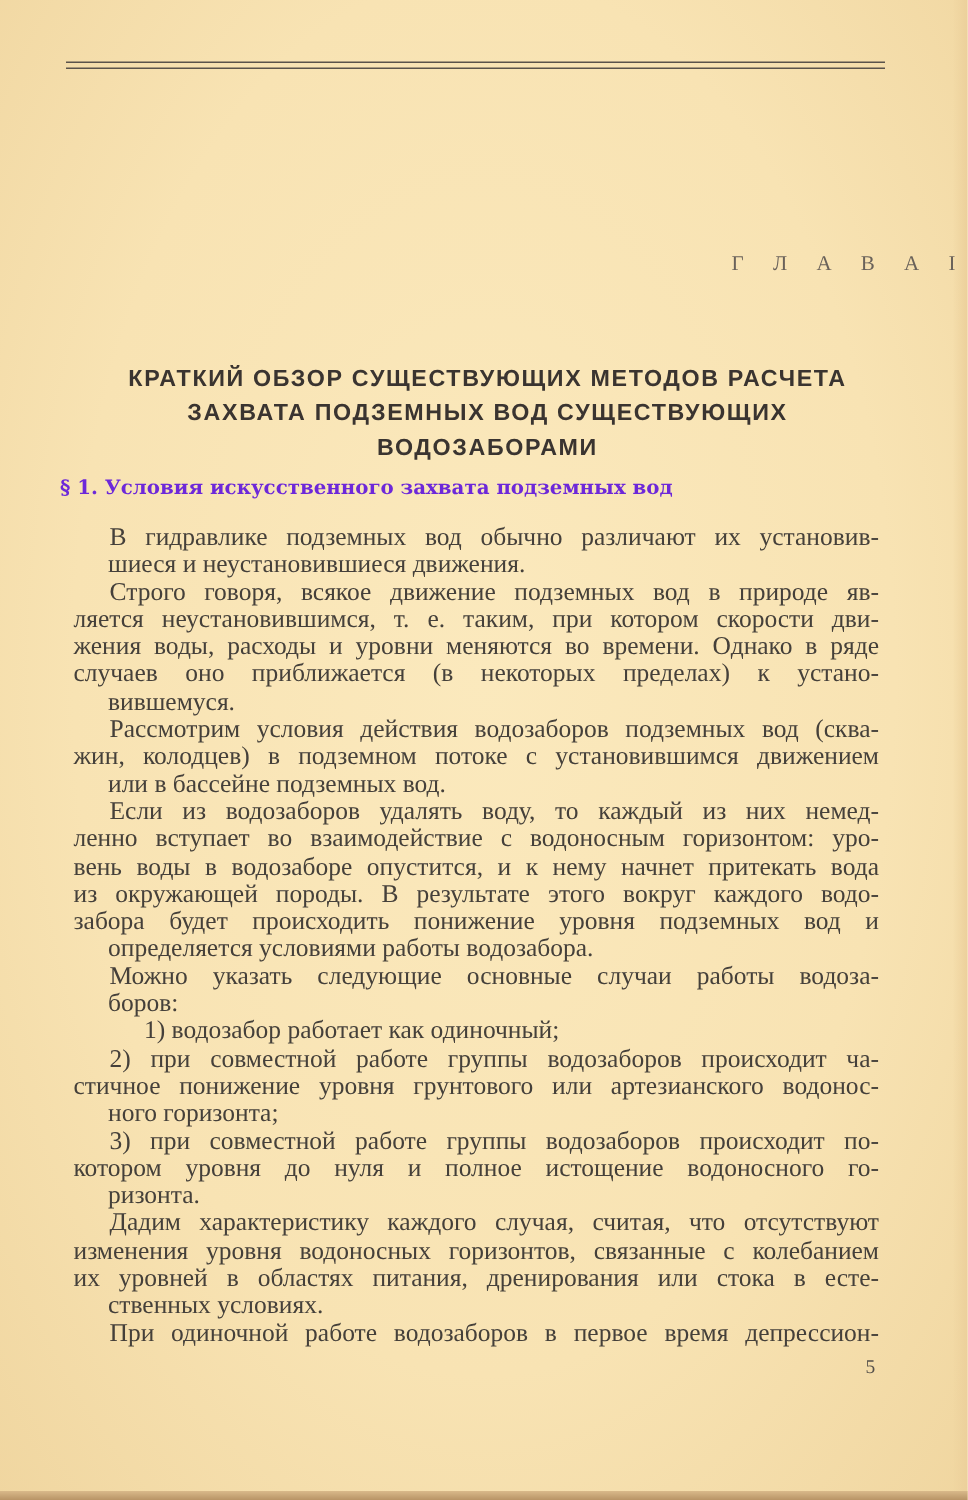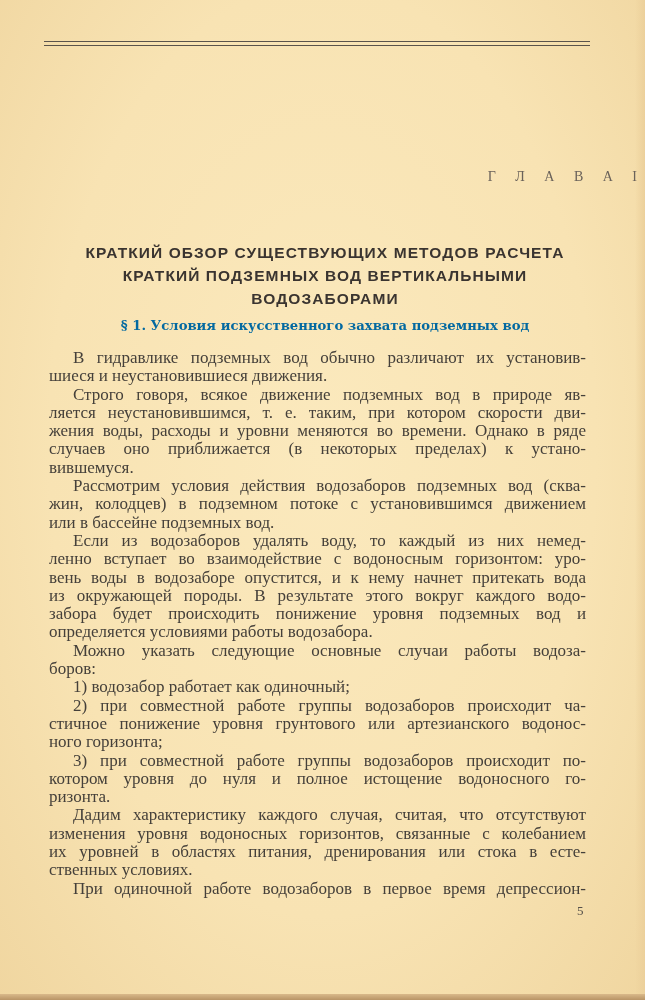--- a/index.html
+++ b/index.html
@@ -21,47 +21,47 @@
     position: absolute; top: 169px; left: 0; width: 645px; text-align: right;
     font-family: "Liberation Serif", serif; font-size: 14px; letter-spacing: 8px; color: #6a625a;
   }
   .title {
     position: absolute; top: 241px; left: 40px; width: 570px; text-align: center;
     font-family: "Liberation Sans", sans-serif; font-weight: bold; font-size: 15.5px;
     letter-spacing: 1.1px; line-height: 23px; color: #3a3430;
   }
   .title div { white-space: nowrap; }
   .section {
-    position: absolute; top: 318px; left: 40px; width: 570px; text-align: center;
-    font-family: "DejaVu Serif", serif; font-weight: bold; font-size: 13.2px; color: #0369a1;
+    position: absolute; top: 318px; left: 40px; width: 570px; text-align: left;
+    font-family: "DejaVu Serif", serif; font-weight: bold; font-size: 13.2px; color: #6d28d9;
   }
   .body {
     position: absolute; top: 349px; left: 49px; width: 537px;
     font-family: "Liberation Serif", serif; font-size: 17px; line-height: 18.3px; color: #45403a;
   }
   .line { white-space: nowrap; text-align: justify; text-align-last: justify; height: 18.3px; }
-  .line.last { text-align-last: left; }
+  .line.last { text-align-last: left; margin-left: 23px; }
   .line.indent { padding-left: 24px; }
   .page-num {
     position: absolute; top: 903px; left: 577px;
     font-family: "Liberation Serif", serif; font-size: 13px; color: #55504a;
   }
 </style>
 </head>
 <body>
 
 <div class="page">
   <div class="rule r1"></div>
   <div class="rule r2"></div>
 
   <div class="chapter">Г Л А В А  I</div>
 
   <div class="title">
     <div>КРАТКИЙ ОБЗОР СУЩЕСТВУЮЩИХ МЕТОДОВ РАСЧЕТА</div>
-    <div>КРАТКИЙ ПОДЗЕМНЫХ ВОД ВЕРТИКАЛЬНЫМИ</div>
+    <div>ЗАХВАТА ПОДЗЕМНЫХ ВОД СУЩЕСТВУЮЩИХ</div>
     <div>ВОДОЗАБОРАМИ</div>
   </div>
 
   <div class="section">§ 1. Условия искусственного захвата подземных вод</div>
 
   <div class="body" id="body-text">
       <div class="line indent">В гидравлике подземных вод обычно различают их установив-</div>
       <div class="line last">шиеся и неустановившиеся движения.</div>
       <div class="line indent">Строго говоря, всякое движение подземных вод в природе яв-</div>
       <div class="line">ляется неустановившимся, т. е. таким, при котором скорости дви-</div>

